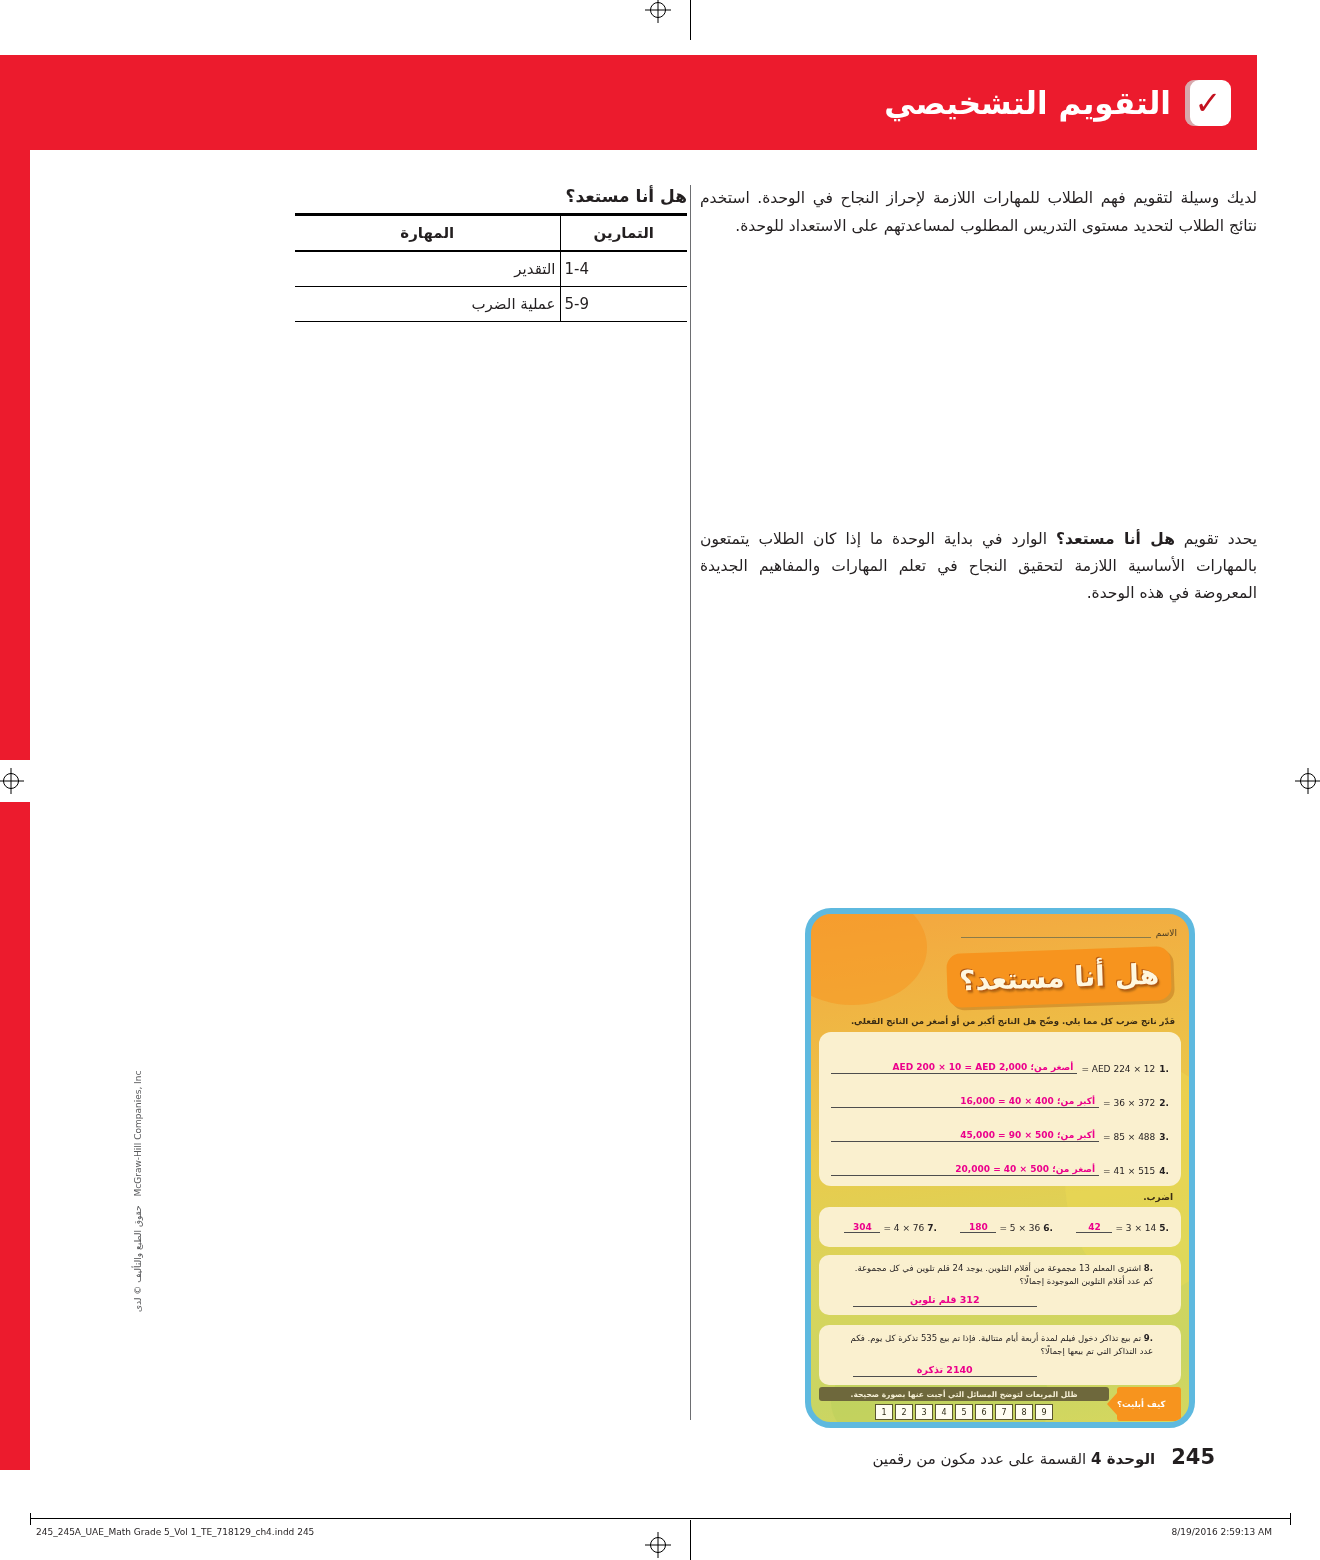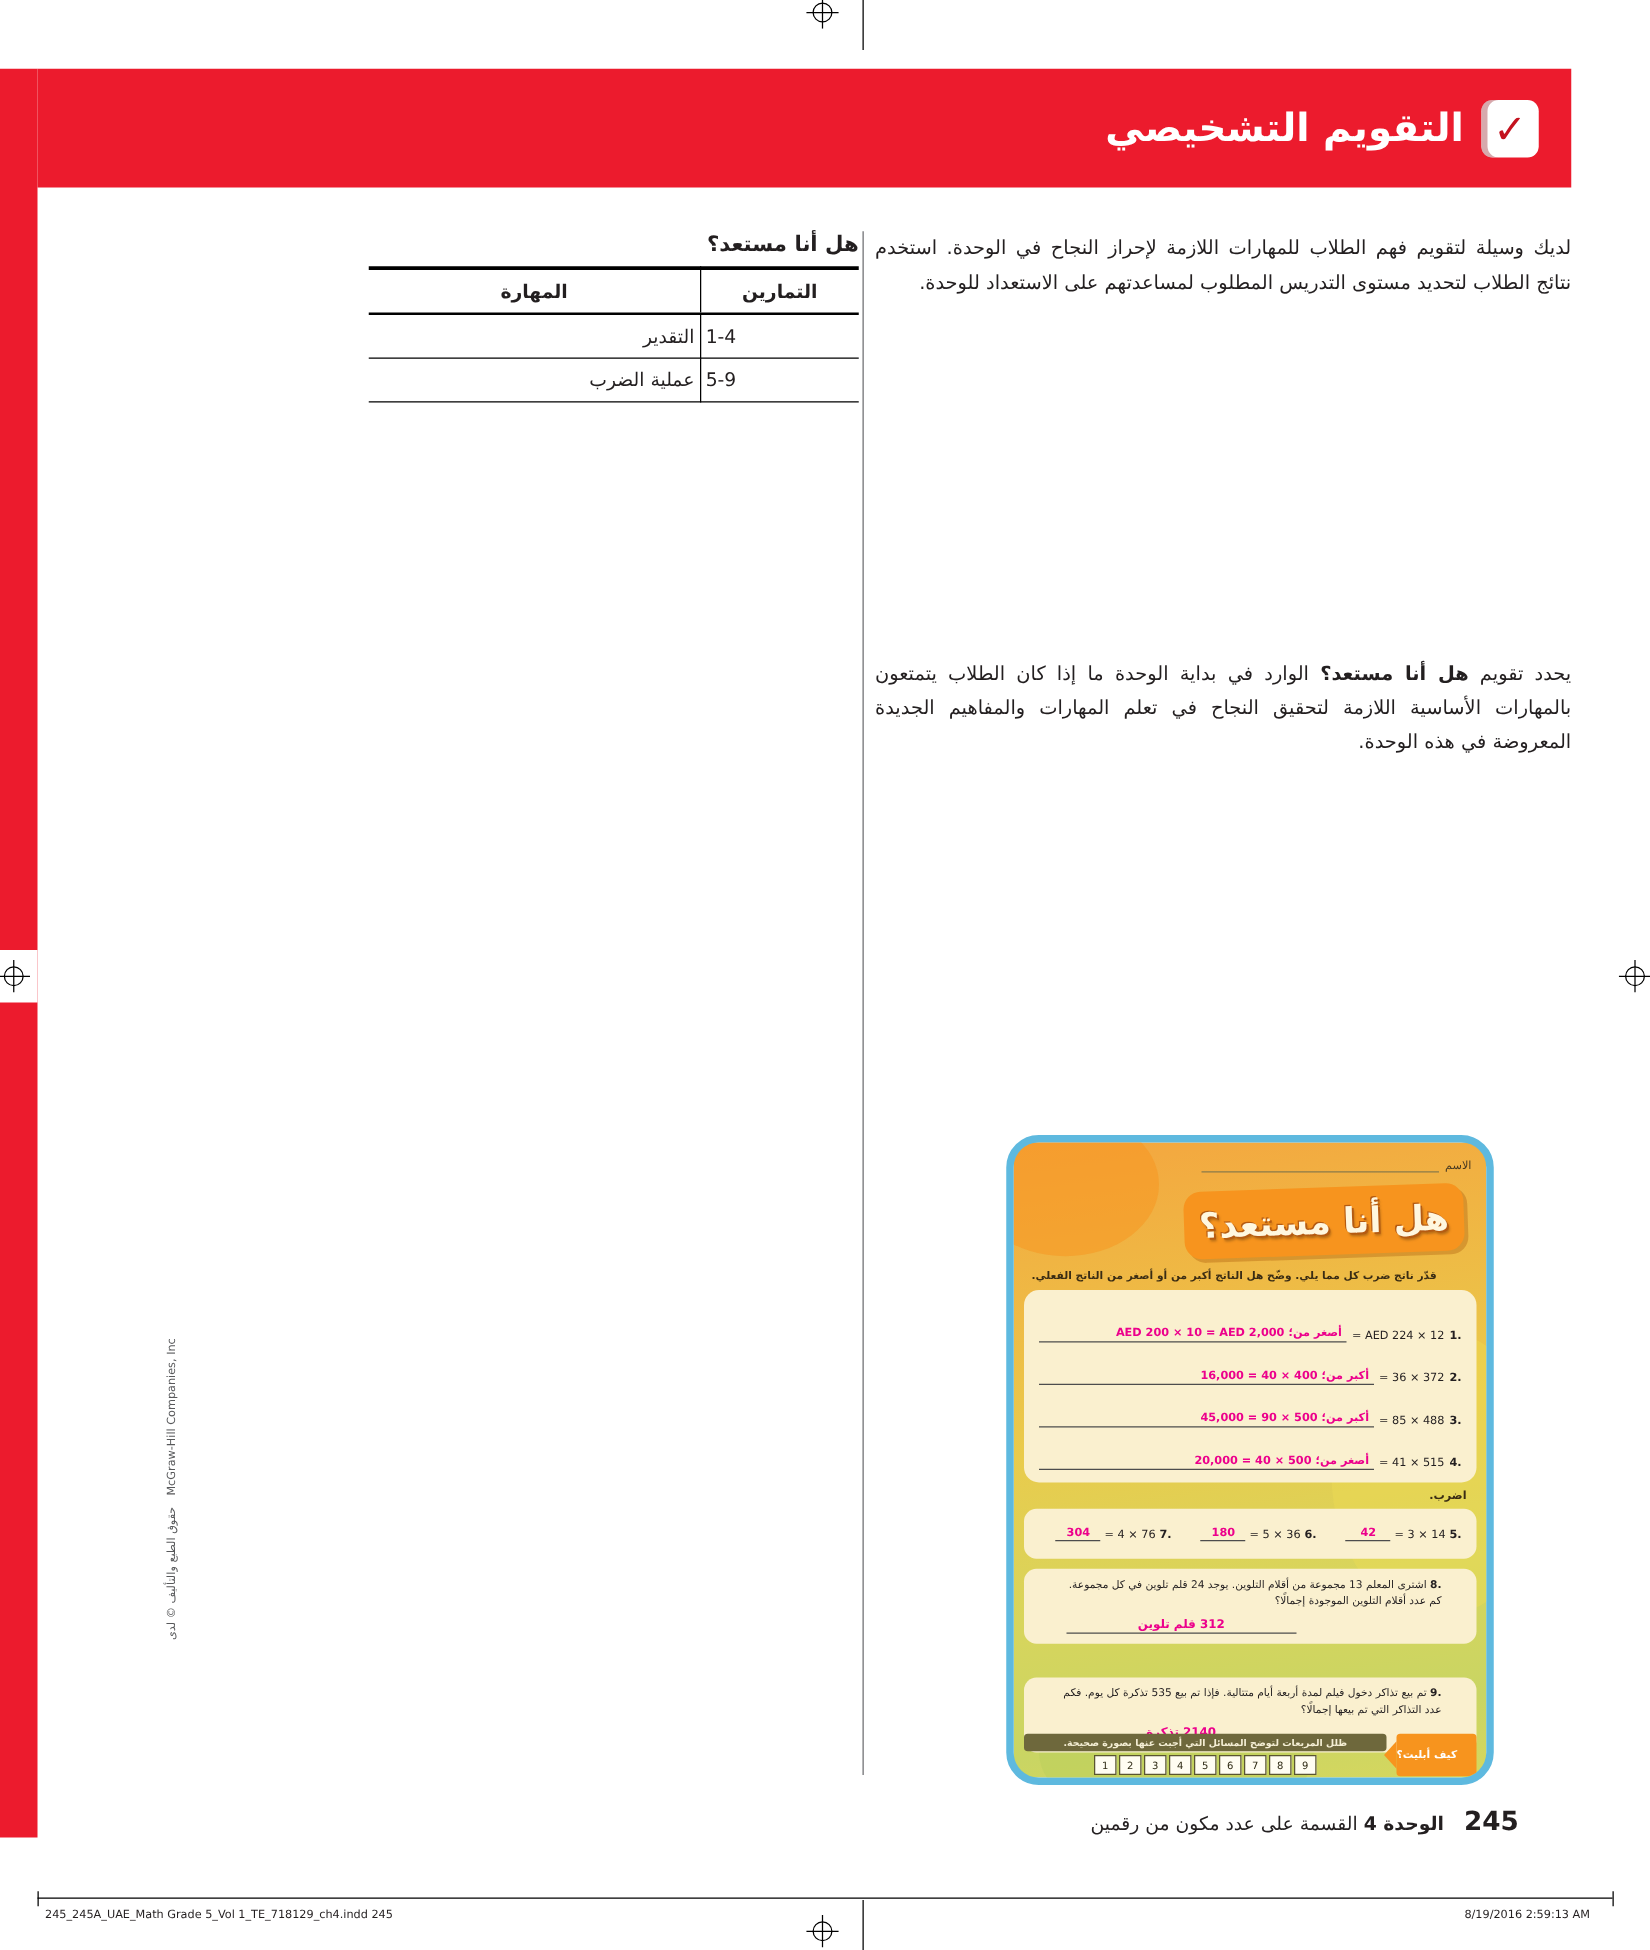--- a/index.html
+++ b/index.html
@@ -53,37 +53,37 @@
   .ws-blob2 { position:absolute; right:-46px; top:150px; width:170px; height:230px; background:#eedc55; border-radius:50%; opacity:.38; }
   .ws-blob3 { position:absolute; left:20px; bottom:-40px; width:220px; height:120px; background:#b9cf5a; border-radius:50%; opacity:.45; }
 
   .ws-name { position:absolute; top:14px; left:150px; right:12px; display:flex; align-items:flex-end; gap:5px; font-size:9px; color:#4a3b22; }
   .ws-name-line { flex:1; border-bottom:1px solid #8a7b4a; height:10px; }
 
   .ws-title { position:absolute; top:36px; right:18px; width:224px; height:54px; background:#f7941e; border-radius:14px; transform:rotate(-2deg);
               display:flex; align-items:center; justify-content:center; box-shadow:3px 3px 0 rgba(170,85,10,.35); }
   .ws-title span { font-size:28px; font-weight:bold; color:#fff7df; text-shadow:1.5px 1.5px 0 #b55b12, -1px -1px 0 #b55b12, 2px 3px 2px rgba(0,0,0,.25); }
 
-  .ws-instr { position:absolute; top:102px; right:14px; left:14px; font-size:8.5px; font-weight:bold; color:#3a2c14; text-align:left; }
+  .ws-instr { position:absolute; top:102px; right:14px; left:14px; font-size:8.5px; font-weight:bold; color:#3a2c14; text-align:right; }
 
   .ws-est { position:absolute; top:118px; right:8px; left:8px; height:154px; background:#faf0cf; border-radius:12px; padding:9px 12px 5px; }
   .est-row { display:flex; align-items:flex-end; gap:4px; height:34px; font-size:9px; padding-bottom:1px; }
   .q-num { direction:ltr; unicode-bidi:isolate; font-weight:bold; }
   .ansline { flex:1; border-bottom:1px solid #4d4d4d; padding:0 4px 1px; }
   .pink { color:#ec008c; font-weight:bold; }
 
   .ws-mult-label { position:absolute; top:278px; right:16px; font-size:9px; font-weight:bold; color:#3a2c14; }
   .ws-mult { position:absolute; top:293px; right:8px; left:8px; height:40px; background:#faf0cf; border-radius:10px;
              display:flex; align-items:center; padding:0 12px; gap:10px; font-size:9px; }
   .mult-item { flex:1; display:flex; align-items:flex-end; gap:3px; }
   .mult-ans { width:36px; border-bottom:1px solid #4d4d4d; text-align:center; }
 
   .ws-wp { position:absolute; right:8px; left:8px; height:60px; background:#faf0cf; border-radius:10px; padding:7px 28px 4px; font-size:8.5px; }
   .wp8 { top:341px; }
-  .wp9 { top:428px; }
+  .wp9 { top:411px; }
   .wp-text { text-align:right; line-height:1.5; }
   .wp-ansline { width:60%; margin:6px auto 0 6px; border-bottom:1px solid #4d4d4d; text-align:center; font-size:9.5px; padding-bottom:1px; }
 
   .ws-bottom { position:absolute; top:473px; right:8px; left:8px; height:34px; display:flex; gap:8px; align-items:stretch; }
   .how-arrow { width:64px; background:#f7941e; color:#fff; font-size:8.5px; font-weight:bold; display:flex; align-items:center; justify-content:flex-end; position:relative; border-radius:3px; }
   .how-arrow::before { content:""; position:absolute; left:-10px; top:50%; transform:translateY(-50%); border:11px solid transparent; border-right:10px solid #f7941e; border-left:0; }
   .ws-bottom-main { flex:1; display:flex; flex-direction:column; gap:3px; }
   .shade-bar { background:#6e683c; color:#f5efd5; font-size:7.5px; font-weight:bold; display:flex; align-items:center; justify-content:center; border-radius:3px; height:14px; }
   .boxes { display:flex; direction:ltr; gap:2px; justify-content:center; flex:1; }
   .score-box { width:18px; height:16px; background:#fffdf2; border:1px solid #5a5530; font-size:8px; display:flex; align-items:center; justify-content:center; color:#2e2a14; }

